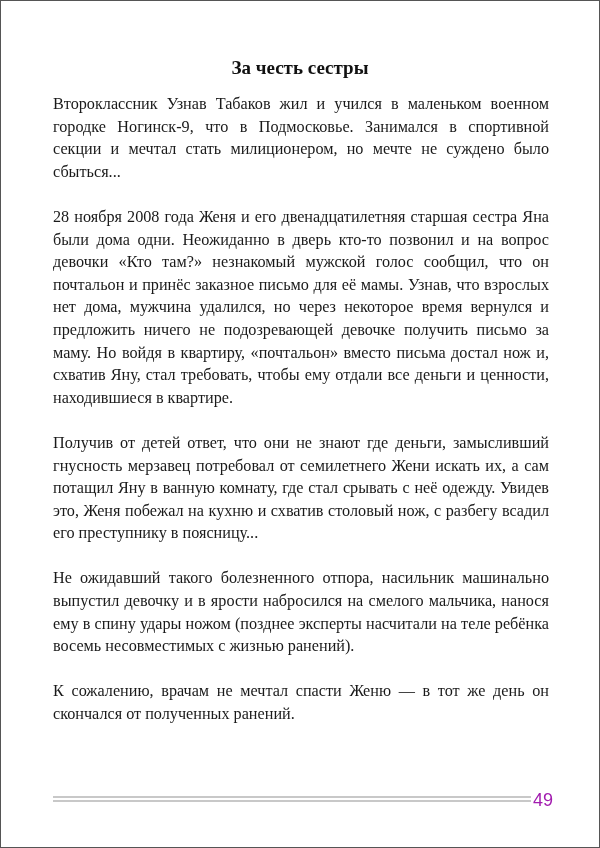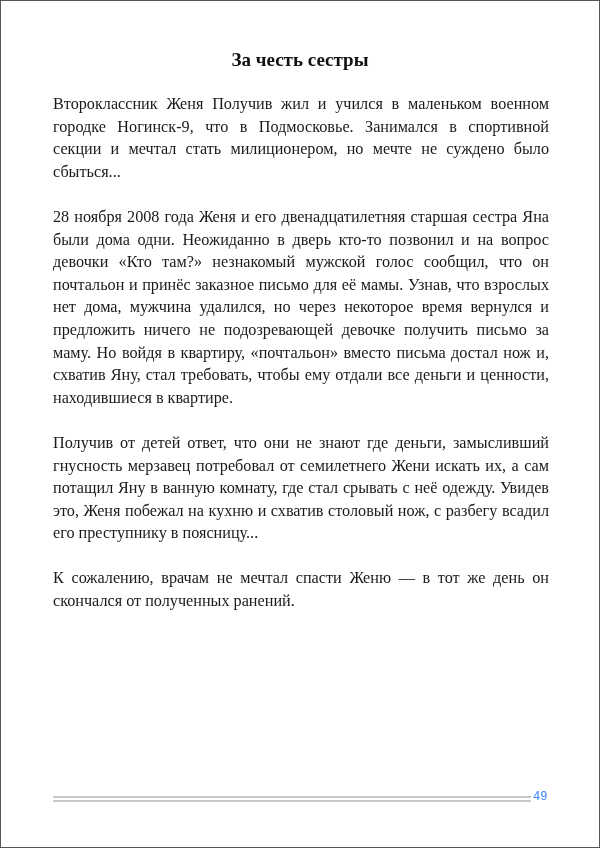--- a/index.html
+++ b/index.html
@@ -5,21 +5,21 @@
   html, body { margin: 0; padding: 0; background: #ffffff; }
   body { width: 600px; height: 848px; overflow: hidden; }
   .page {
     position: relative;
     width: 598px; height: 846px;
     border: 1px solid #555555;
     background: #ffffff;
   }
   .title {
     position: absolute;
-    left: 0; right: 0; top: 48px;
+    left: 0; right: 0; top: 56px;
     text-align: center;
     font-family: "Liberation Serif", serif;
     font-weight: bold;
     font-size: 19px;
     color: #111111;
     margin: 0;
   }
   .body-text {
     position: absolute;
     left: 52px; width: 496px; top: 92px;
@@ -33,33 +33,34 @@
   .footer-rule {
     position: absolute;
     left: 52px; width: 478px; top: 795px;
     height: 2px;
     border-top: 2px solid #c8c8c8;
     border-bottom: 2px solid #c8c8c8;
   }
   .page-number {
     position: absolute;
     left: 532px; top: 789px;
-    font-family: Liberation Mono, monospace;
-    font-size: 12px;
-    color: #3b82f6;
+    font-family: Liberation Sans, sans-serif;
+    font-size: 18px;
+    color: #a21caf;
   }
 </style>
 </head>
 <body>
 
 <div class="page">
   <h1 class="title">За честь сестры</h1>
 
   <div class="body-text">
-    <p>Второклассник Женя Получив жил и учился в маленьком военном городке Ногинск-9, что в Подмосковье. Занимался в спортивной секции и мечтал стать милиционером, но мечте не суждено было сбыться...</p>
+    <p>Второклассник Узнав Табаков жил и учился в маленьком военном городке Ногинск-9, что в Подмосковье. Занимался в спортивной секции и мечтал стать милиционером, но мечте не суждено было сбыться...</p>
     <p>28 ноября 2008 года Женя и его двенадцатилетняя старшая сестра Яна были дома одни. Неожиданно в дверь кто-то позвонил и на во­прос девочки «Кто там?» незнакомый мужской голос сообщил, что он почтальон и принёс заказное письмо для её мамы. Узнав, что взрослых нет дома, мужчина удалился, но через некоторое время вернулся и предложить ничего не подозревающей девочке получить письмо за маму. Но войдя в квартиру, «почтальон» вместо письма достал нож и, схватив Яну, стал требовать, чтобы ему отдали все деньги и ценности, находившиеся в квартире.</p>
     <p>Получив от детей ответ, что они не знают где деньги, замысливший гнусность мерзавец потребовал от семилетнего Жени искать их, а сам потащил Яну в ванную комнату, где стал срывать с неё одежду. Увидев это, Женя побежал на кухню и схватив столовый нож, с раз­бегу всадил его преступнику в поясницу...</p>
+    <p>Не ожидавший такого болезненного отпора, насильник машинально выпустил девочку и в ярости набросился на смелого мальчика, на­нося ему в спину удары ножом (позднее эксперты насчитали на теле ребёнка восемь несовместимых с жизнью ранений).</p>
     <p>К сожалению, врачам не мечтал спасти Женю — в тот же день он скончался от полученных ранений.</p>
   </div>
 
   <div class="footer-rule"></div>
   <span class="page-number">49</span>
 </div>
 
 </body></html>

